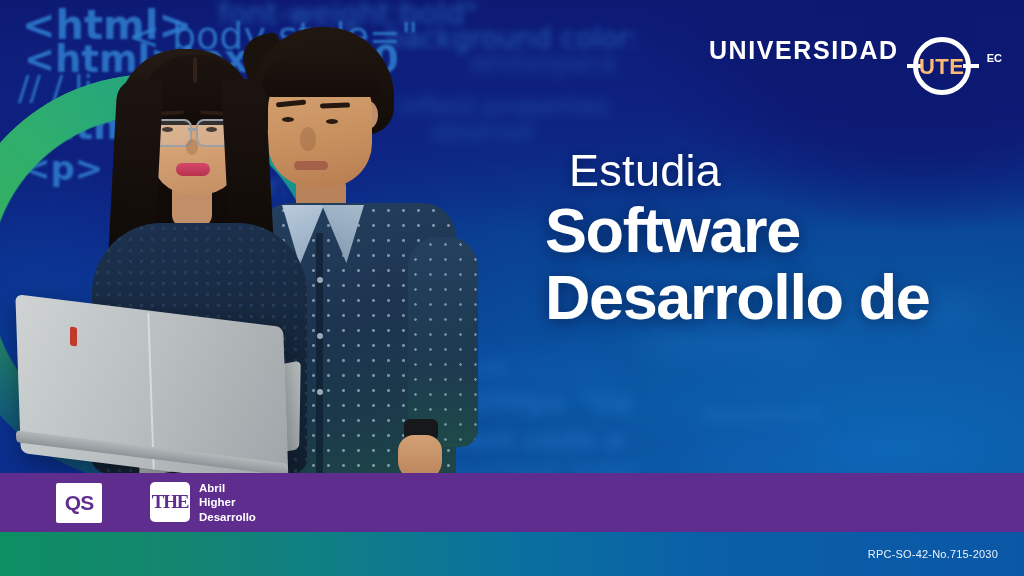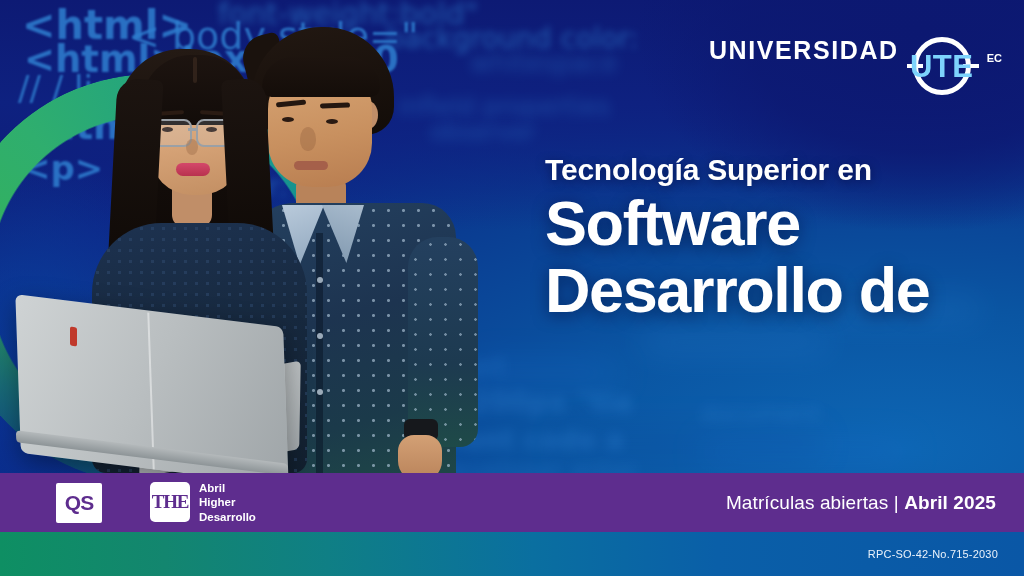--- a/index.html
+++ b/index.html
@@ -221,21 +221,21 @@
   .ute-ring{
     position:absolute;left:6px;top:1px;width:58px;height:58px;
     border:5px solid #fff;border-radius:50%;box-sizing:border-box;
   }
   .ute-bar{position:absolute;top:28px;height:4px;background:#fff;}
   .ute-bar.l{left:0px;width:16px;}
   .ute-bar.r{left:56px;width:16px;}
   .ute-letters{
     position:absolute;left:0;top:0;width:70px;height:62px;
     display:flex;align-items:center;justify-content:center;
-    color:#7dd3fc;font-size:31px;font-weight:700;letter-spacing:.5px;
+    color:#fdba74;font-size:22px;font-weight:700;letter-spacing:.5px;
   }
   .ute-ec{color:#fff;font-size:11px;font-weight:700;margin-left:10px;align-self:flex-start;margin-top:16px;}
 
   
   .purple{
     position:absolute;left:0;right:0;top:473px;height:59px;
     background:#5e2d8e;
     display:flex;align-items:center;
   }
   .qs{display:flex;align-items:center;margin-left:56px;}
@@ -378,43 +378,38 @@
     <div class="ute-mark">
       <div class="ute-bar l"></div>
       <div class="ute-bar r"></div>
       <div class="ute-ring"></div>
       <div class="ute-letters">UTE</div>
     </div>
     <div class="ute-ec">EC</div>
   </div>
 
   <div class="headline">
-    <div class="h-sub">Tecnología Superior en</div>
+    <div class="h-estudia">Estudia</div>
     <div class="h-main">Software</div>
     <div class="h-main">Desarrollo de</div>
   </div>
 
   <div class="purple">
 
     <div class="qs">
       <div class="qs-box">QS</div>
     </div>
 
     <div class="the">
       <div class="the-box">THE</div>
       <div class="the-lines">
         <div>Abril</div>
         <div>Higher</div>
         <div>Desarrollo</div>
       </div>
     </div>
 
-    <div class="matric">
-      <span>Matrículas abiertas</span>
-      <span>|</span>
-      <b>Abril 2025</b>
-    </div>
   </div>
 
   <div class="bottom"></div>
   <div class="rpc">RPC-SO-42-No.715-2030</div>
 
 </div>
 
 </body></html>

